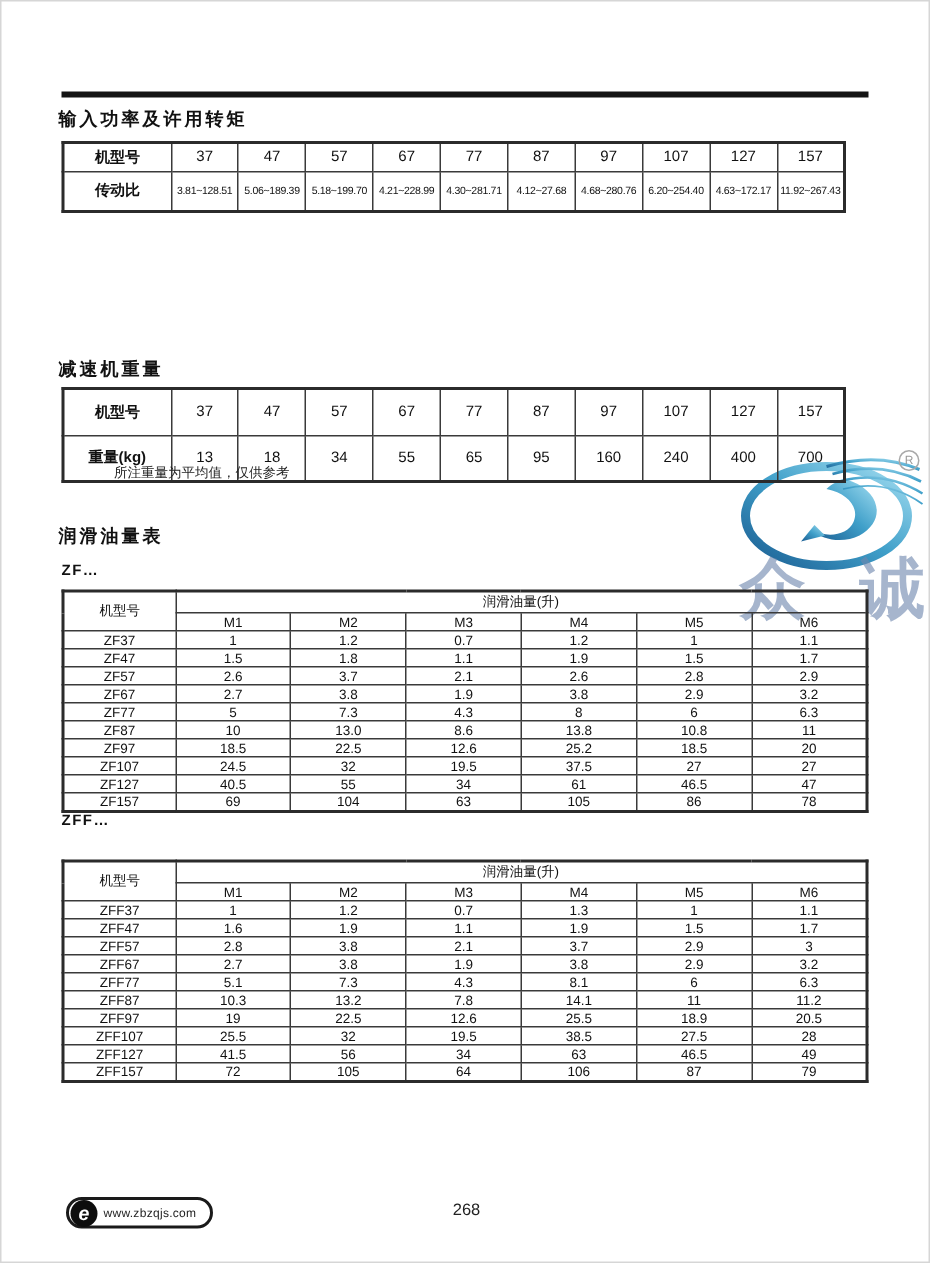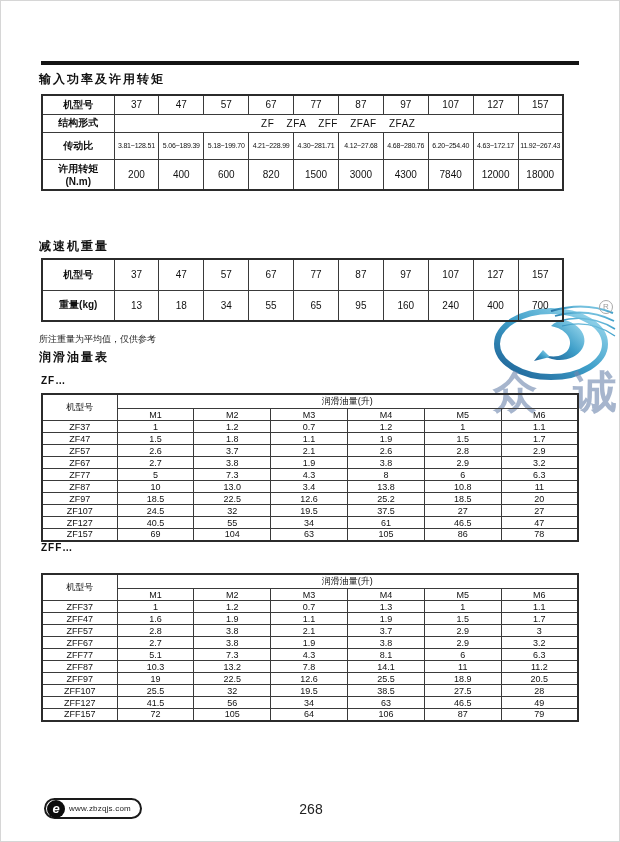--- a/index.html
+++ b/index.html
@@ -39,21 +39,21 @@
   
   .wm { position:absolute; z-index:0; pointer-events:none; }
   .wm-logo { left:492px; top:296px; }
   .wm-chars { left:492px; top:362px; font-size:44px; font-weight:bold; letter-spacing:12px; color:rgba(111,136,175,0.62); white-space:nowrap; }
   .wm-reg { left:598px; top:299px; width:14px; height:14px; border:1px solid #a9a9a9; border-radius:50%; color:#9a9a9a; font-size:8px; line-height:12px; text-align:center; background:transparent; }
 
   
   .site-badge { position:absolute; left:43px; top:797px; width:98px; height:21px; border:2px solid #1a1a1a; border-radius:11px; background:#fff; display:flex; align-items:center; z-index:1; }
   .site-badge .e-circle { width:18px; height:18px; margin-left:1px; border-radius:50%; background:#0d0d0d; color:#fff; font-size:13px; font-weight:bold; font-style:italic; line-height:17px; text-align:center; flex:none; }
   .site-badge .site-text { font-size:8px; color:#222; margin-left:4px; letter-spacing:0.2px; }
-  .page-num { position:absolute; left:0; top:800px; width:620px; text-align:center; font-size:14px; color:#222; z-index:1; }
+  .page-num { position:absolute; left:0; top:800px; width:620px; text-align:center; font-size:11px; color:#222; z-index:1; }
 </style>
 </head>
 <body>
 
 <div class="page">
 
   <div class="topline"></div>
 
   <svg class="wm wm-logo" width="124" height="86" viewBox="0 0 124 86">
     <defs>
@@ -97,51 +97,33 @@
           <td>47</td>
           <td>57</td>
           <td>67</td>
           <td>77</td>
           <td>87</td>
           <td>97</td>
           <td>107</td>
           <td>127</td>
           <td>157</td>
         </tr>
-    <tr class="r-struct">
-      <th>结构形式</th>
-      <td class="struct-val" colspan="10">ZF ZFA ZFF ZFAF ZFAZ</td>
-    </tr>
     <tr class="r-ratio">
       <th>传动比</th>
     <td>3.81~128.51</td>
           <td>5.06~189.39</td>
           <td>5.18~199.70</td>
           <td>4.21~228.99</td>
           <td>4.30~281.71</td>
           <td>4.12~27.68</td>
           <td>4.68~280.76</td>
           <td>6.20~254.40</td>
           <td>4.63~172.17</td>
           <td>11.92~267.43</td>
         </tr>
-    <tr class="r-torque">
-      <th>许用转矩
-(N.m)</th>
-    <td>200</td>
-          <td>400</td>
-          <td>600</td>
-          <td>820</td>
-          <td>1500</td>
-          <td>3000</td>
-          <td>4300</td>
-          <td>7840</td>
-          <td>12000</td>
-          <td>18000</td>
-        </tr>
   </tbody>
     </table>
 
   <div class="sec-title" style="top:237px;">减速机重量</div>
 
   <table class="t2">
     <colgroup>
         <col style="width:72px;">
         <col>
         <col>
@@ -177,21 +159,21 @@
           <td>65</td>
           <td>95</td>
           <td>160</td>
           <td>240</td>
           <td>400</td>
           <td>700</td>
         </tr>
   </tbody>
     </table>
 
-  <div class="note" style="top:332px;">所注重量为平均值，仅供参考</div>
+  <div class="note" style="top:308px;margin-left:37px;">所注重量为平均值，仅供参考</div>
 
   <div class="sec-title" style="top:348px;">润滑油量表</div>
 
   <div class="sub-label" style="top:374px;">ZF…</div>
 
   <table class="t3 zf">
     <colgroup>
         <col style="width:75px;">
         <col>
         <col>
@@ -257,21 +239,21 @@
           <td>7.3</td>
           <td>4.3</td>
           <td>8</td>
           <td>6</td>
           <td>6.3</td>
         </tr>
         <tr>
           <td class="rowhead">ZF87</td>
           <td>10</td>
           <td>13.0</td>
-          <td>3.4</td>
+          <td>8.6</td>
           <td>13.8</td>
           <td>10.8</td>
           <td>11</td>
         </tr>
         <tr>
           <td class="rowhead">ZF97</td>
           <td>18.5</td>
           <td>22.5</td>
           <td>12.6</td>
           <td>25.2</td>

